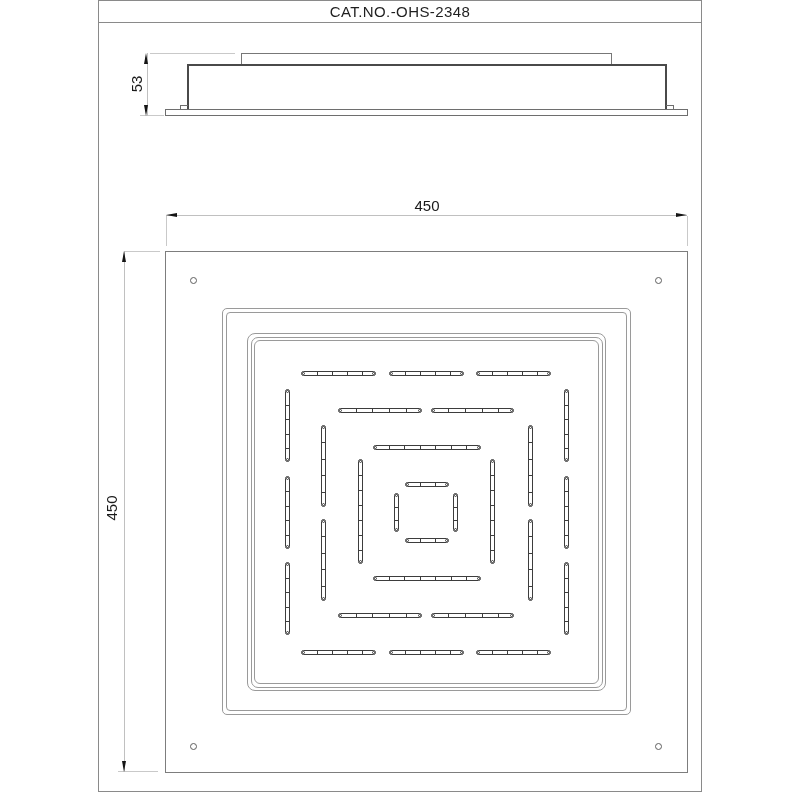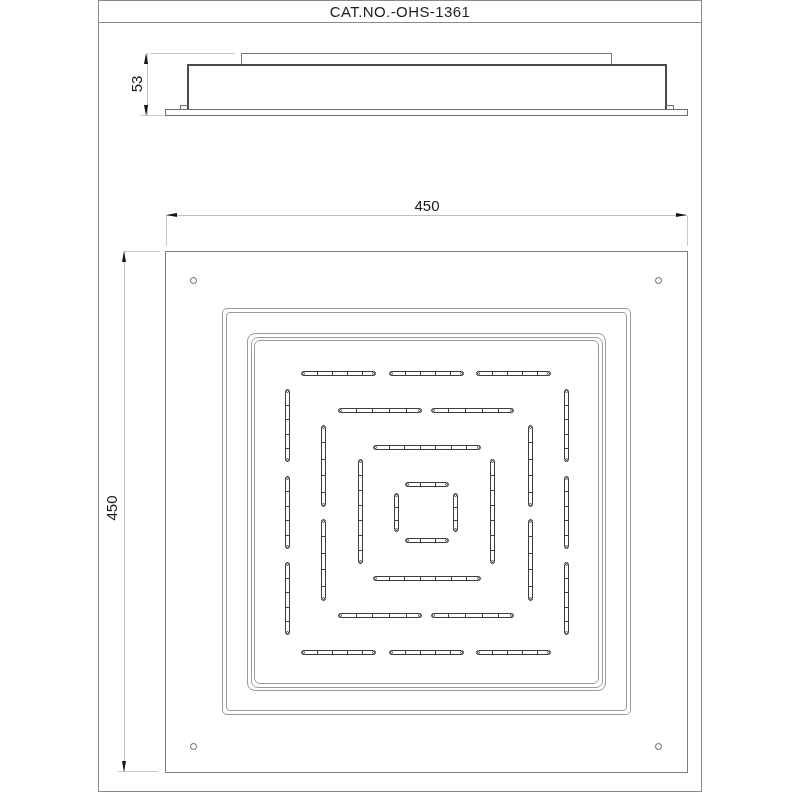--- a/index.html
+++ b/index.html
@@ -43,21 +43,21 @@
   .arr.left{border-top:2.5px solid transparent;border-bottom:2.5px solid transparent;border-right:11px solid #151515;}
   .arr.right{border-top:2.5px solid transparent;border-bottom:2.5px solid transparent;border-left:11px solid #151515;}
 </style>
 </head>
 <body>
 
 <div class="canvas">
 
   <div class="abs frame"></div>
   <div class="abs titlebar">
-    <span class="title-text">CAT.NO.-OHS-1361</span>
+    <span class="title-text">CAT.NO.-OHS-2348</span>
   </div>
 
   <div>
     <div class="abs top-plate"></div>
     <div class="abs body-box"></div>
     <div class="abs base-plate"></div>
     <div class="abs foot-l"></div>
     <div class="abs foot-r"></div>
   </div>
 

